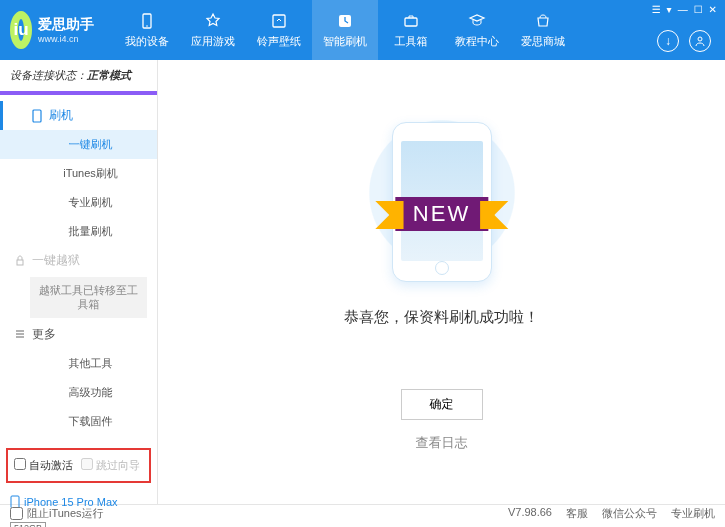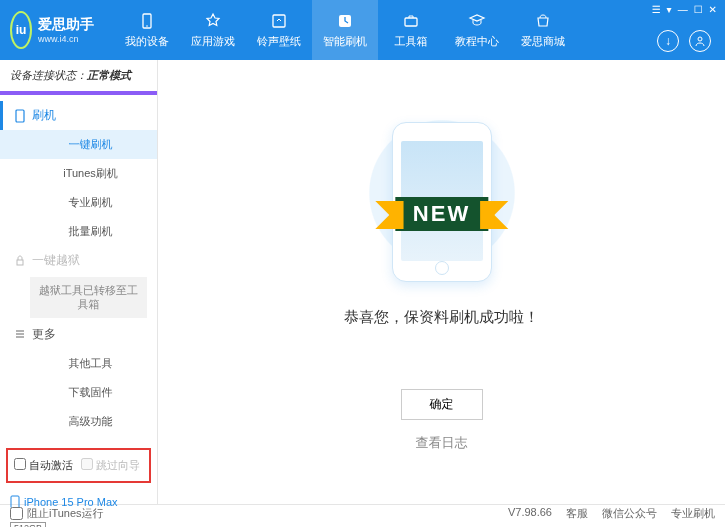--- a/index.html
+++ b/index.html
@@ -1,55 +1,55 @@
 <!DOCTYPE html>
 <html><head>
 <meta charset="utf-8">
 <style>
 * { margin: 0; padding: 0; box-sizing: border-box; }
 body { font-family: "Microsoft YaHei", sans-serif; font-size: 12px; color: #333; background: #fff; width: 725px; height: 527px; overflow: hidden; }
 .header { background: #1e88e5; height: 60px; display: flex; align-items: center; padding: 0 10px; position: relative; }
 .logo-area { display: flex; align-items: center; gap: 6px; margin-right: 20px; }
-.logo-icon { width: 22px; height: 38px; border: 2px solid #bef264; border-radius: 50%; display: flex; align-items: center; justify-content: center; color: #fff; font-weight: bold; font-size: 12px; }
+.logo-icon { width: 22px; height: 38px; border: 8px solid #bef264; border-radius: 50%; display: flex; align-items: center; justify-content: center; color: #fff; font-weight: bold; font-size: 17px; }
 .logo-text { color: #fff; }
 .logo-title { font-size: 14px; font-weight: bold; }
 .logo-sub { font-size: 9px; opacity: 0.85; }
 .nav { display: flex; height: 100%; }
 .nav-item { width: 66px; display: flex; flex-direction: column; align-items: center; justify-content: center; color: #fff; font-size: 11px; gap: 4px; cursor: pointer; }
 .nav-item.active { background: rgba(255,255,255,0.18); }
 .nav-icon { width: 18px; height: 18px; display: flex; align-items: center; justify-content: center; }
 .header-right { position: absolute; right: 8px; top: 4px; display: flex; gap: 6px; color: #fff; font-size: 10px; }
 .header-right span { cursor: pointer; }
 .header-circles { position: absolute; right: 14px; bottom: 8px; display: flex; gap: 10px; }
 .circle-btn { width: 22px; height: 22px; border: 1.5px solid #fff; border-radius: 50%; display: flex; align-items: center; justify-content: center; color: #fff; cursor: pointer; font-size: 12px; }
 .body-area { display: flex; height: 444px; }
 .sidebar { width: 158px; border-right: 1px solid #e5e5e5; display: flex; flex-direction: column; }
 .status-bar { padding: 8px 10px; font-size: 11px; border-bottom: 4px solid #8b5cf6; font-style: italic; }
 .status-bar b { color: #333; }
 .side-section { padding: 6px 0; }
 .side-header { display: flex; align-items: center; gap: 6px; padding: 6px 14px; font-size: 12px; color: #555; }
-.side-header.blue { color: #1e88e5; border-left: 3px solid #1e88e5; padding-left: 11px; }
+.side-header.blue { color: #1e88e5; border-left: 3px solid #1e88e5; padding-left: 28px; }
 .side-item { padding: 7px 10px 7px 34px; font-size: 11px; color: #555; cursor: pointer; text-align: center; }
 .side-item.active { background: #e3f2fd; color: #1e88e5; }
 .side-item.grey-box { background: #f2f2f2; color: #888; margin: 2px 10px 2px 30px; padding: 6px 6px; text-align: center; line-height: 1.3; }
 .checkbox-row { border: 2px solid #e53935; margin: 6px; padding: 8px 6px; display: flex; gap: 8px; font-size: 11px; }
 .cb { display: flex; gap: 3px; }
 .cb input { width: 12px; height: 12px; }
 .cb.disabled { color: #bbb; }
 .device-info { padding: 6px 10px; font-size: 11px; }
 .device-name { color: #1e88e5; font-weight: normal; display: flex; align-items: center; gap: 4px; }
 .badge { display: inline-block; border: 1px solid #999; padding: 0 3px; font-size: 9px; color: #666; margin-top: 13px; }
 .device-type { color: #aaa; margin-top: 2px; }
 .main { flex: 1; display: flex; flex-direction: column; align-items: center; justify-content: center; position: relative; }
 .illus { position: relative; width: 240px; height: 180px; margin-bottom: 16px; }
 .phone { position: absolute; left: 50%; top: 10px; transform: translateX(-50%); width: 100px; height: 160px; background: #fff; border: 1px solid #d0e6f7; border-radius: 14px; box-shadow: 0 4px 12px rgba(30,136,229,0.15); }
 .phone::before { content: ""; position: absolute; top: 18px; left: 8px; right: 8px; bottom: 20px; background: linear-gradient(#c8e4f7,#e8f3fb); border-radius: 2px; }
 .phone::after { content: ""; position: absolute; bottom: 6px; left: 50%; transform: translateX(-50%); width: 12px; height: 12px; border: 1px solid #cde4f5; border-radius: 50%; }
 .circle-bg { position: absolute; left: 50%; top: 45%; transform: translate(-50%,-50%); width: 170px; height: 170px; border-radius: 50%; background: radial-gradient(circle,#eaf5fd 60%,transparent 61%); }
-.ribbon { position: absolute; left: 50%; top: 85px; transform: translateX(-50%); background: #14532d; color: #fff; font-weight: bold; font-size: 22px; letter-spacing: 2px; padding: 4px 18px; }
+.ribbon { position: absolute; left: 50%; top: 85px; transform: translateX(-50%); background: #701a75; color: #fff; font-weight: normal; font-size: 22px; letter-spacing: 2px; padding: 4px 18px; }
 .ribbon::before, .ribbon::after { content: ""; position: absolute; top: 4px; border: 14px solid #ffb300; }
 .ribbon::before { left: -20px; border-left-color: transparent; }
 .ribbon::after { right: -20px; border-right-color: transparent; }
 .success-text { font-size: 15px; color: #333; margin-bottom: 18px; }
 .ok-btn { border: 1px solid #ccc; background: #fff; padding: 6px 28px; font-size: 12px; cursor: pointer; margin-bottom: 14px; margin-top: 44px; }
 .log-link { color: #888; font-size: 13px; cursor: pointer; }
 .footer { height: 18px; border-top: 1px solid #e5e5e5; display: flex; align-items: center; padding: 4px 10px; font-size: 11px; color: #666; }
 .footer-left { display: flex; align-items: center; gap: 4px; }
 .footer-right { margin-left: auto; display: flex; gap: 14px; }
 .footer-right span { cursor: pointer; }
@@ -178,22 +178,22 @@
       <div class="side-item grey-box">越狱工具已转移至工具箱</div>
       <div class="side-header">
         <span>
             <svg width="12" height="12" viewBox="0 0 12 12">
               <path d="M2 3h8M2 6h8M2 9h8" stroke="#666" stroke-width="1.2"></path>
             </svg>
           </span>
         <span>更多</span>
       </div>
       <div class="side-item">其他工具</div>
+      <div class="side-item">高级功能</div>
       <div class="side-item">下载固件</div>
-      <div class="side-item">高级功能</div>
     </div>
     <div class="checkbox-row">
       <label class="cb">
           <input type="checkbox" style="">
           <span>自动激活</span>
         </label>
       <label class="cb disabled">
           <input type="checkbox" disabled="" style="">
           <span>跳过向导</span>
         </label>

